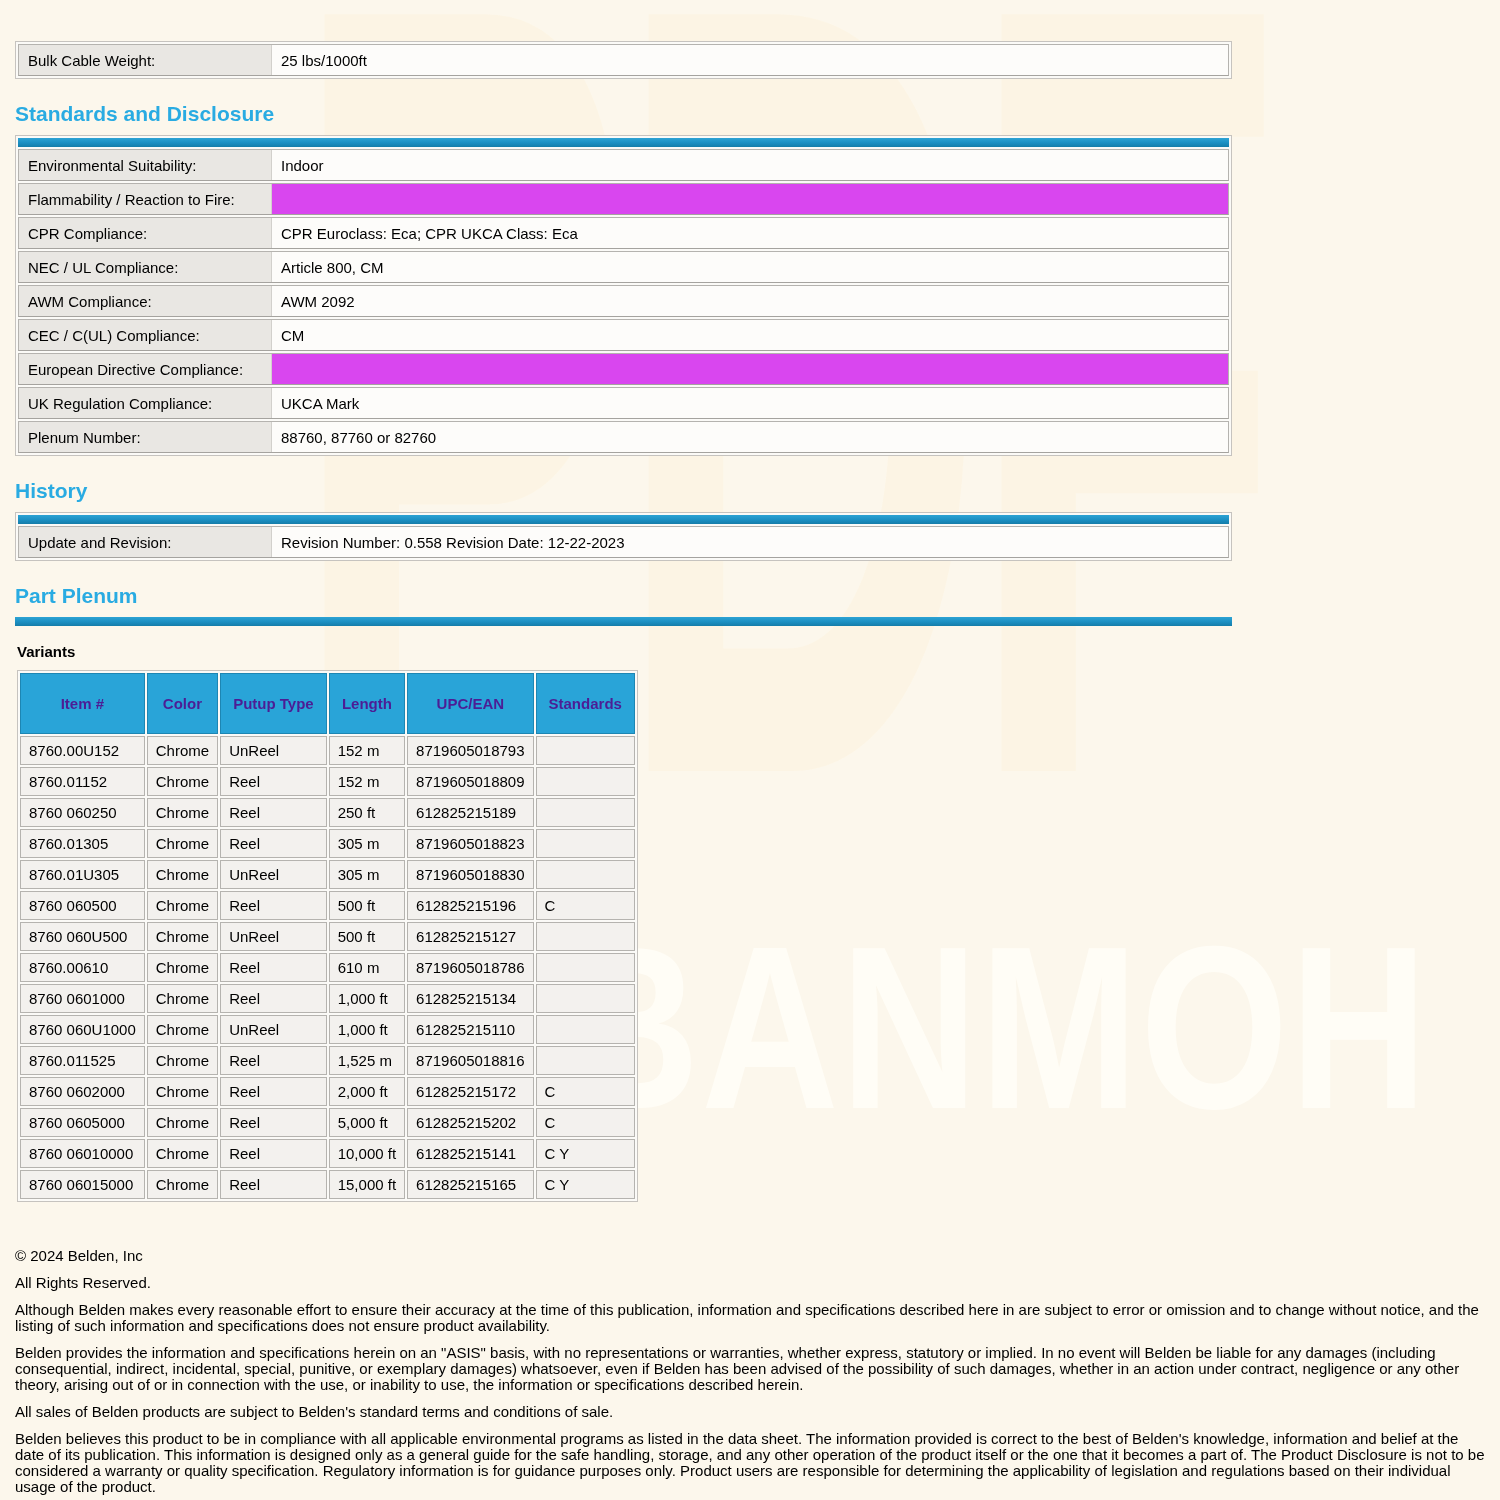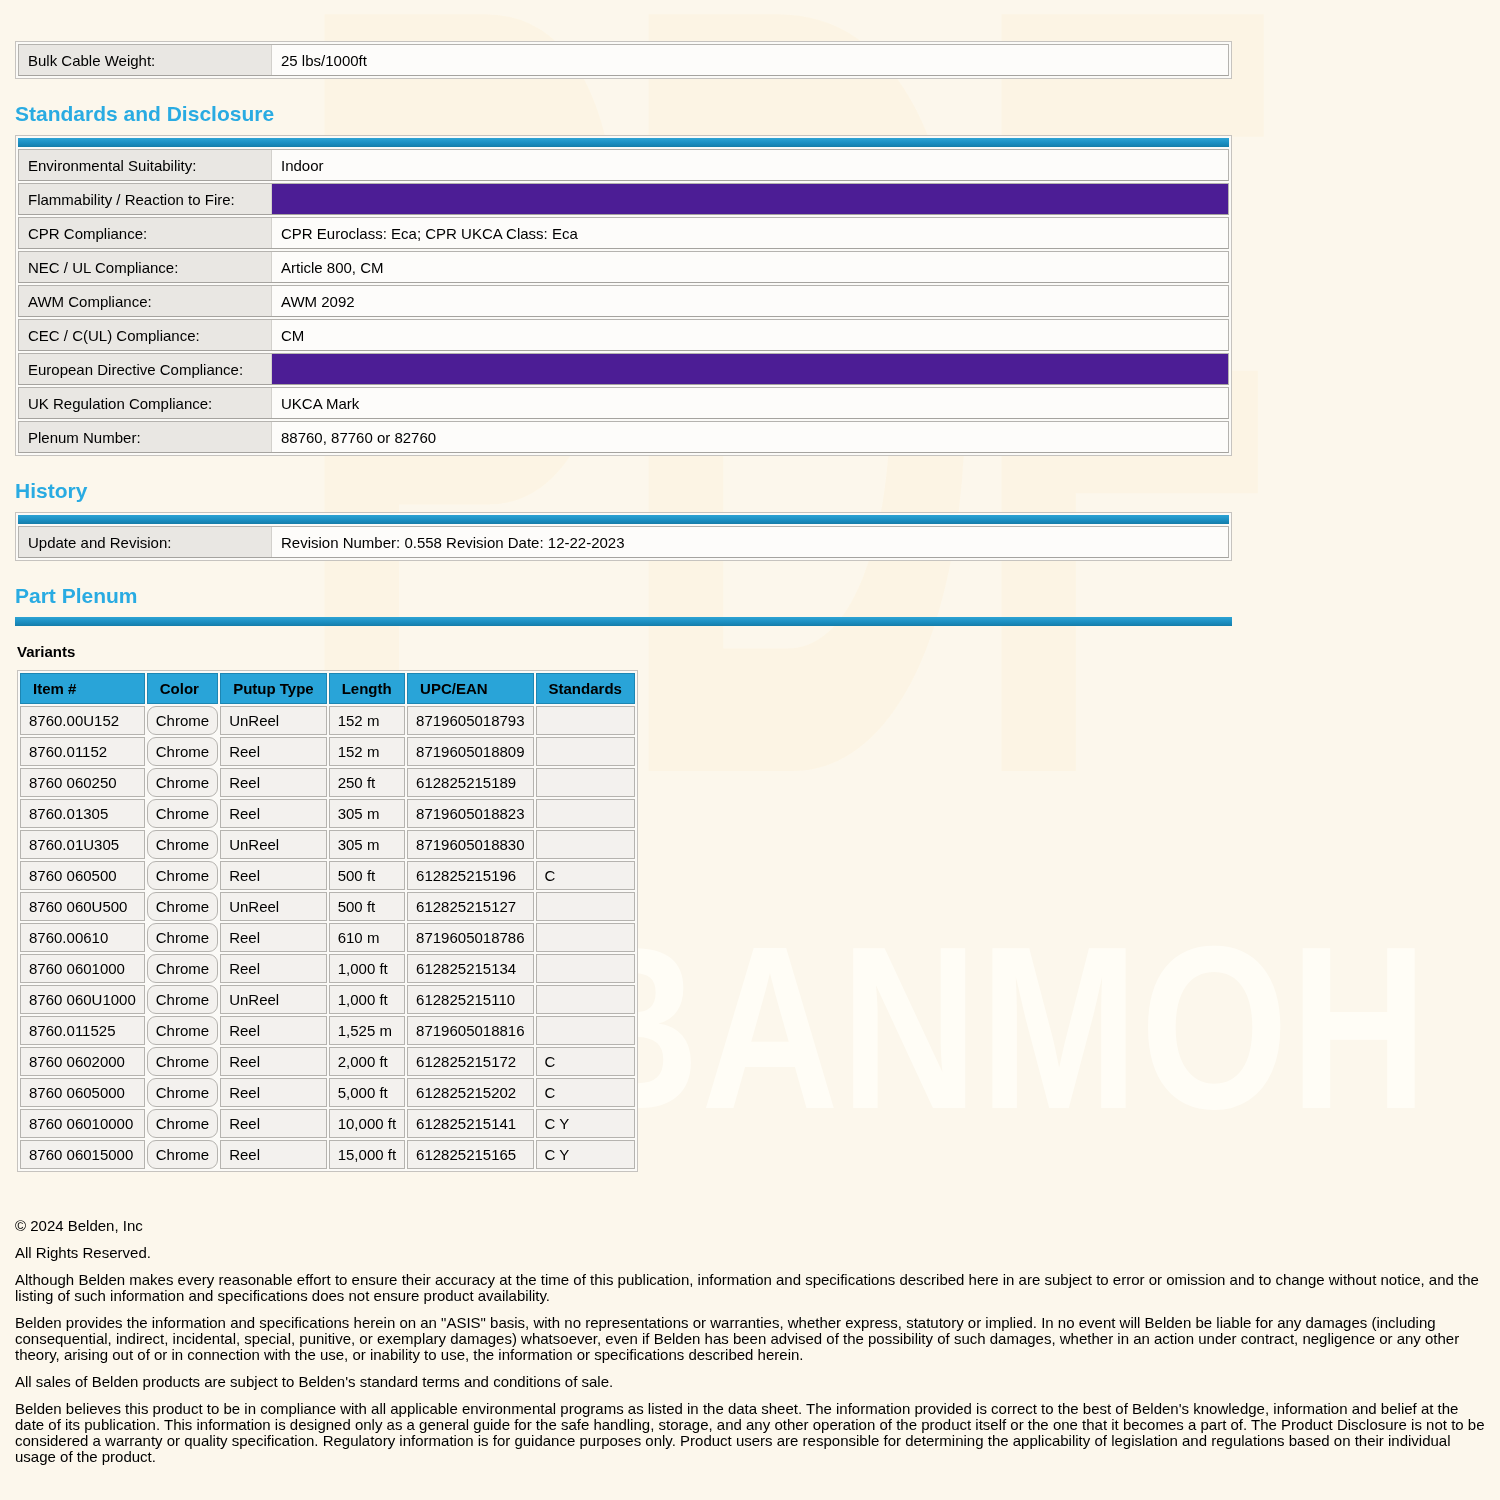--- a/index.html
+++ b/index.html
@@ -26,21 +26,21 @@
     border:1px solid #c6c3bf;background:#fbfaf7;padding:2px;
   }
   .spec-table.first{margin-top:41px;}
   .blue-bar{
     height:9px;margin:0 0 1px 0;
     background:linear-gradient(#2da3d4,#1b8fc2 55%,#157da9);
   }
   .blue-bar.standalone{width:1217px;box-sizing:border-box;}
   .spec-row{
     display:flex;align-items:stretch;height:30px;margin-top:2px;
-    border:1px solid #b5b3af;border-bottom-color:#a5a39f;background:#4c1d95;
+    border:1px solid #b5b3af;border-bottom-color:#a5a39f;background:#d946ef;
   }
   .spec-row:first-child{margin-top:0;}
   .spec-label{
     flex:none;width:253px;box-sizing:border-box;background:#e9e7e3;
     display:flex;align-items:center;padding-left:9px;font-size:15px;
     border-right:1px solid #d2d0cc;
   }
   .spec-value{
     flex:1;display:flex;align-items:center;padding-left:9px;font-size:15px;
     background:#fdfcfa;white-space:nowrap;
@@ -48,29 +48,29 @@
   h2.section-title{
     color:#29abe2;font-size:21px;font-weight:bold;
     margin:23px 0 9px 0;
   }
   .variants-label{font-weight:bold;font-size:15px;margin:17px 0 10px 2px;}
   table.variants{
     border-collapse:separate;border-spacing:2px;margin-left:2px;
     background:#fbfaf7;border:1px solid #c6c3bf;
   }
   table.variants th{
-    background:#29a4d8;color:#000000;font-size:15px;font-weight:bold;
-    height:29px;border:1px solid #1d86b3;padding:0 12px;text-align:left;
+    background:#29a4d8;color:#4c1d95;font-size:15px;font-weight:bold;
+    height:29px;border:1px solid #1d86b3;padding:15px 12px;text-align:center;
   }
   table.variants td{
     background:#f3f1ee;border:1px solid #b5b3af;font-size:15px;
     height:27px;padding:0 8px;text-align:left;white-space:nowrap;
   }
   td.c-item{min-width:104px;}
-  td.c-color{min-width:46px;border-radius:9px;}
+  td.c-color{min-width:46px;}
   td.c-putup{min-width:78px;}
   td.c-len{min-width:48px;}
   td.c-upc{min-width:107px;}
   td.c-foot{min-width:60px;}
   .footer{margin-top:46px;width:1470px;}
   .footer p{font-size:15px;line-height:16px;margin:0 0 11px 0;}
 </style>
 </head>
 <body>
 

